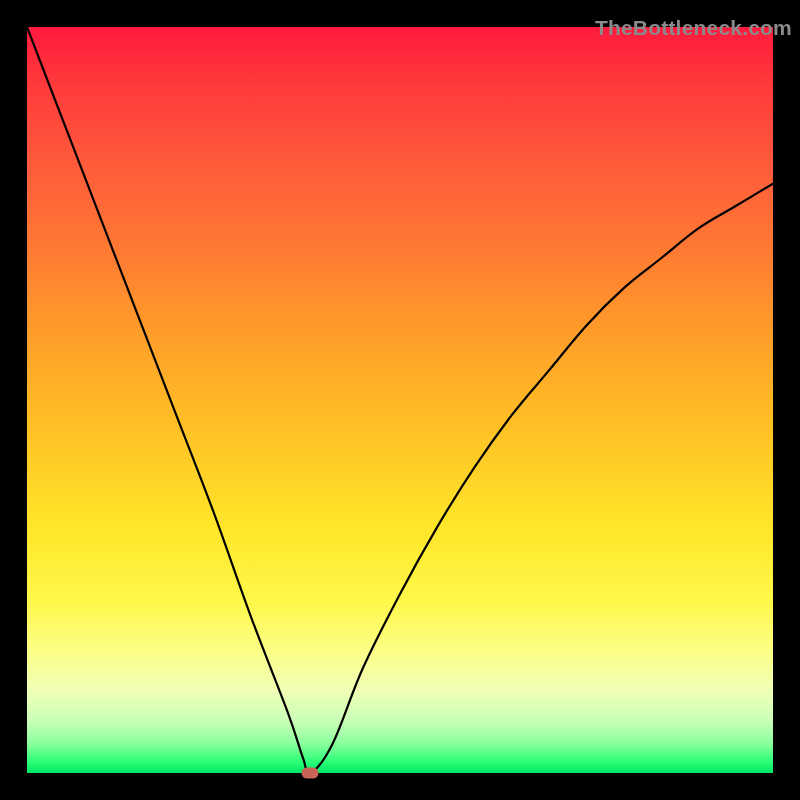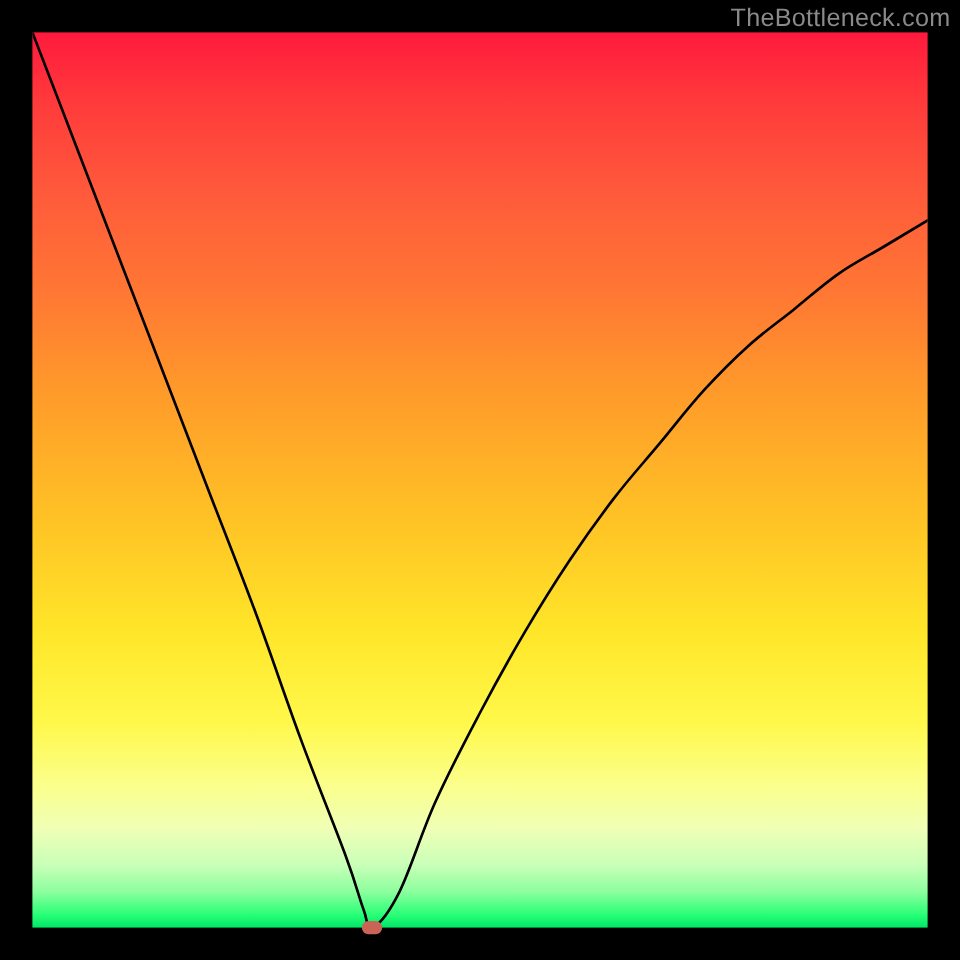--- a/index.html
+++ b/index.html
@@ -53,25 +53,25 @@
   .marker {
     position: absolute;
     width: 17px;
     height: 11px;
     background: #c96457;
     border-radius: 6px;
     transform: translate(-50%, -50%);
   }
   .watermark {
     position: absolute;
-    top: 4px;
+    top: 16px;
     right: 8px;
     color: #8a8a8a;
     font-size: 21px;
-    font-weight: 400;
+    font-weight: 700;
     letter-spacing: 0.2px;
     user-select: none;
   }
 </style>
 </head>
 <body>
 
 <div class="frame">
   <div class="gradient"></div>
   <svg class="curve-svg" viewBox="0 0 746 746" preserveAspectRatio="none">

